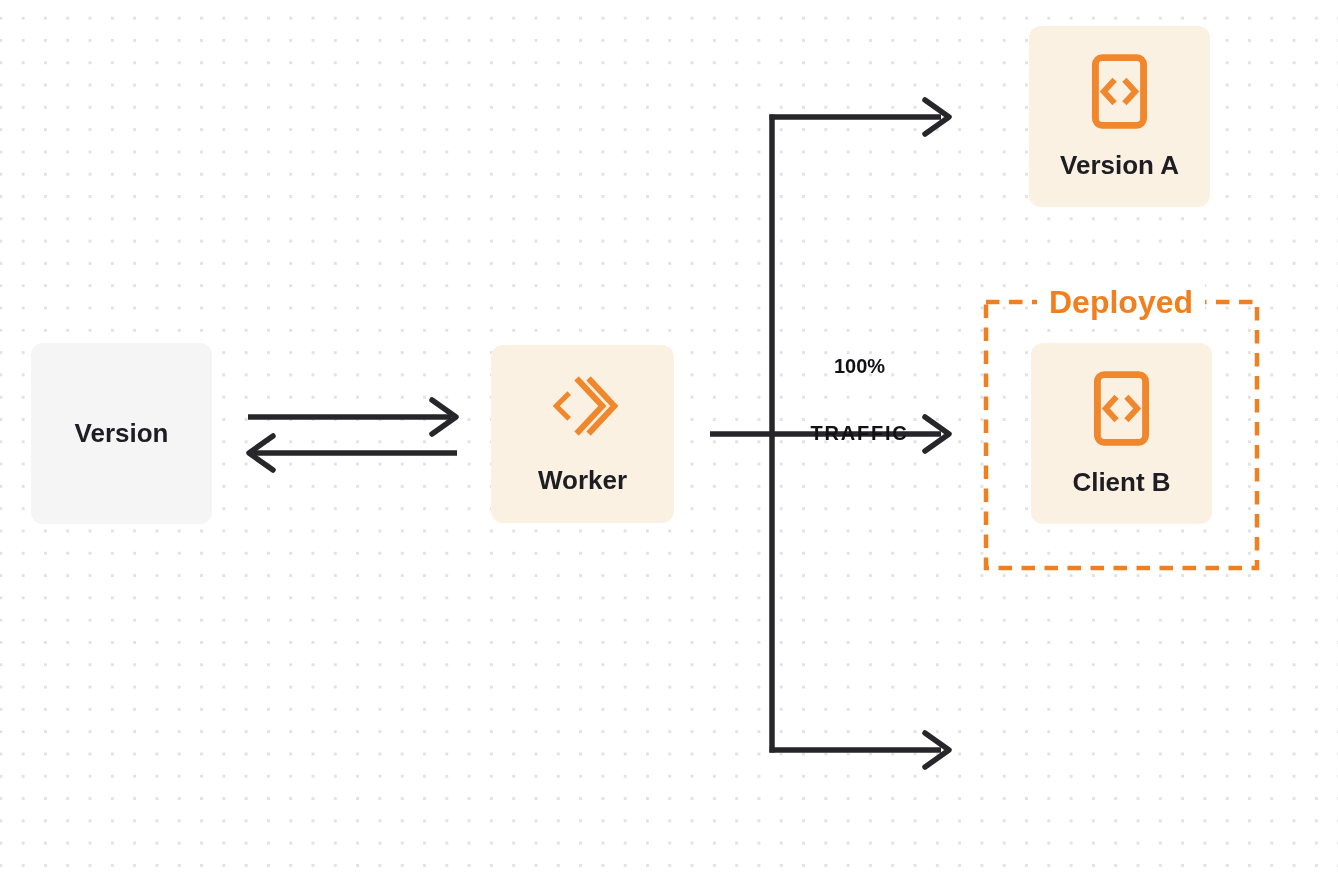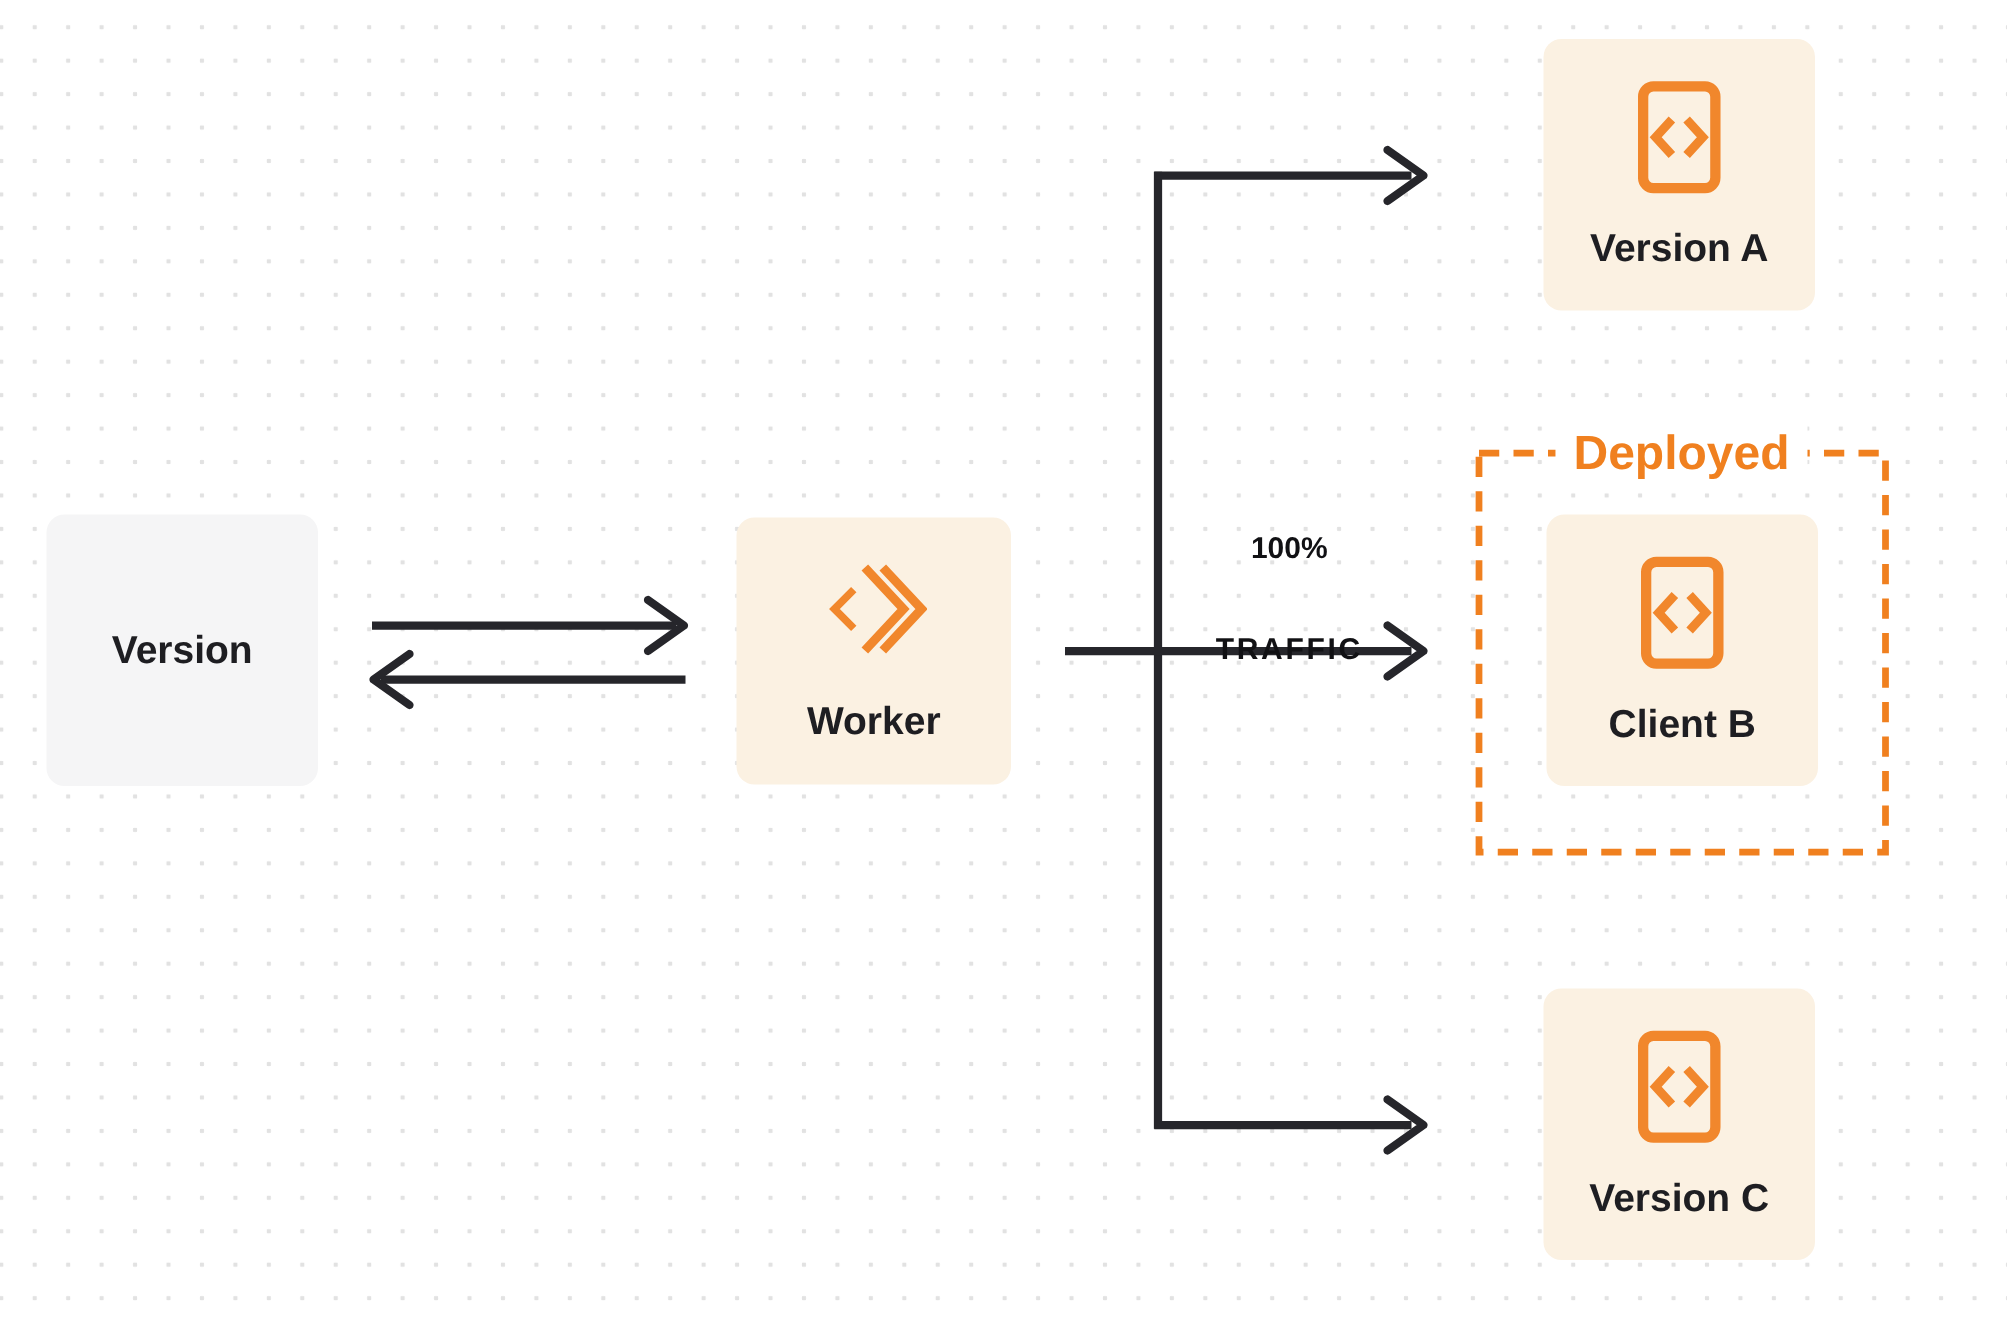--- a/index.html
+++ b/index.html
@@ -175,24 +175,16 @@
 
   <div class="node version-node version-b">
     <svg class="version-icon" viewBox="0 0 58 78">
       <rect class="icon-stroke" stroke-width="7" x="4.5" y="4.5" width="49" height="69" rx="7"></rect>
       <path class="icon-stroke" stroke-width="6" stroke-linejoin="miter" d="M24 27 L13 39 L24 51"></path>
       <path class="icon-stroke" stroke-width="6" stroke-linejoin="miter" d="M34 27 L45 39 L34 51"></path>
     </svg>
     <div class="node-label">Client B</div>
   </div>
 
-  <div class="node version-node version-c">
-    <svg class="version-icon" viewBox="0 0 58 78">
-      <rect class="icon-stroke" stroke-width="7" x="4.5" y="4.5" width="49" height="69" rx="7"></rect>
-      <path class="icon-stroke" stroke-width="6" stroke-linejoin="miter" d="M24 27 L13 39 L24 51"></path>
-      <path class="icon-stroke" stroke-width="6" stroke-linejoin="miter" d="M34 27 L45 39 L34 51"></path>
-    </svg>
-    <div class="node-label">Version C</div>
-  </div>
 
   <div class="deployed-label">Deployed</div>
 
 </div>
 
 </body></html>

